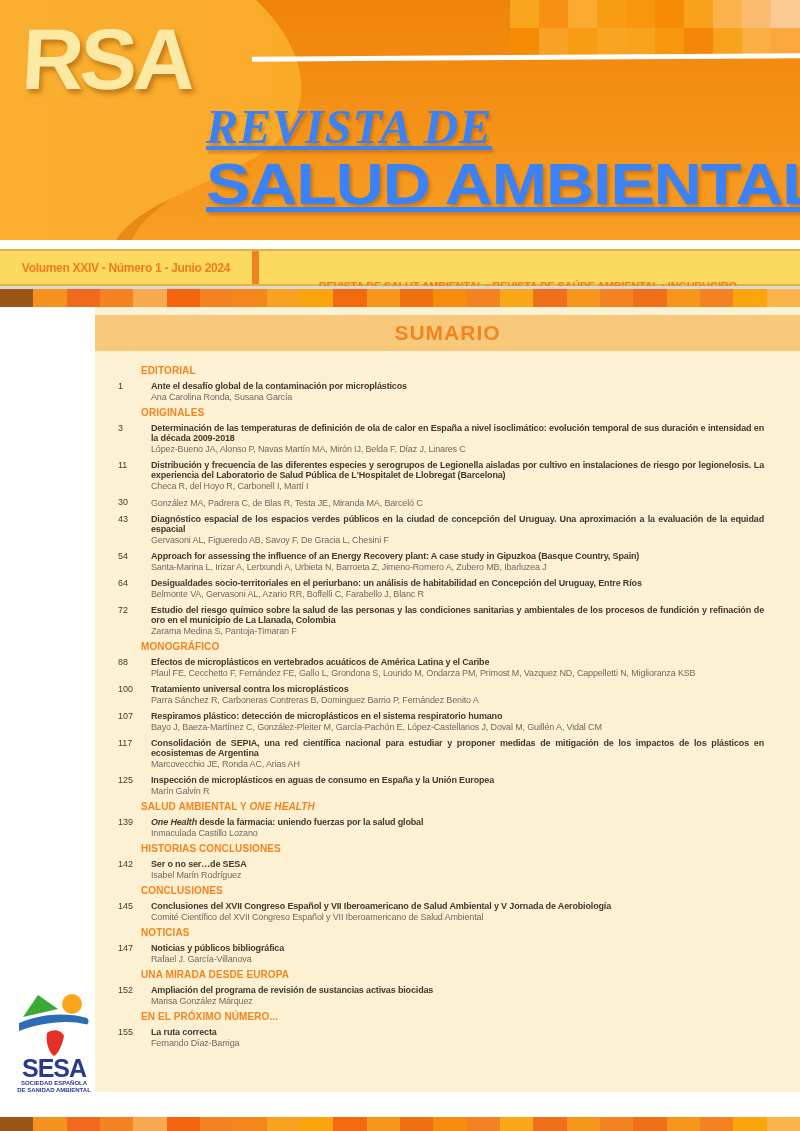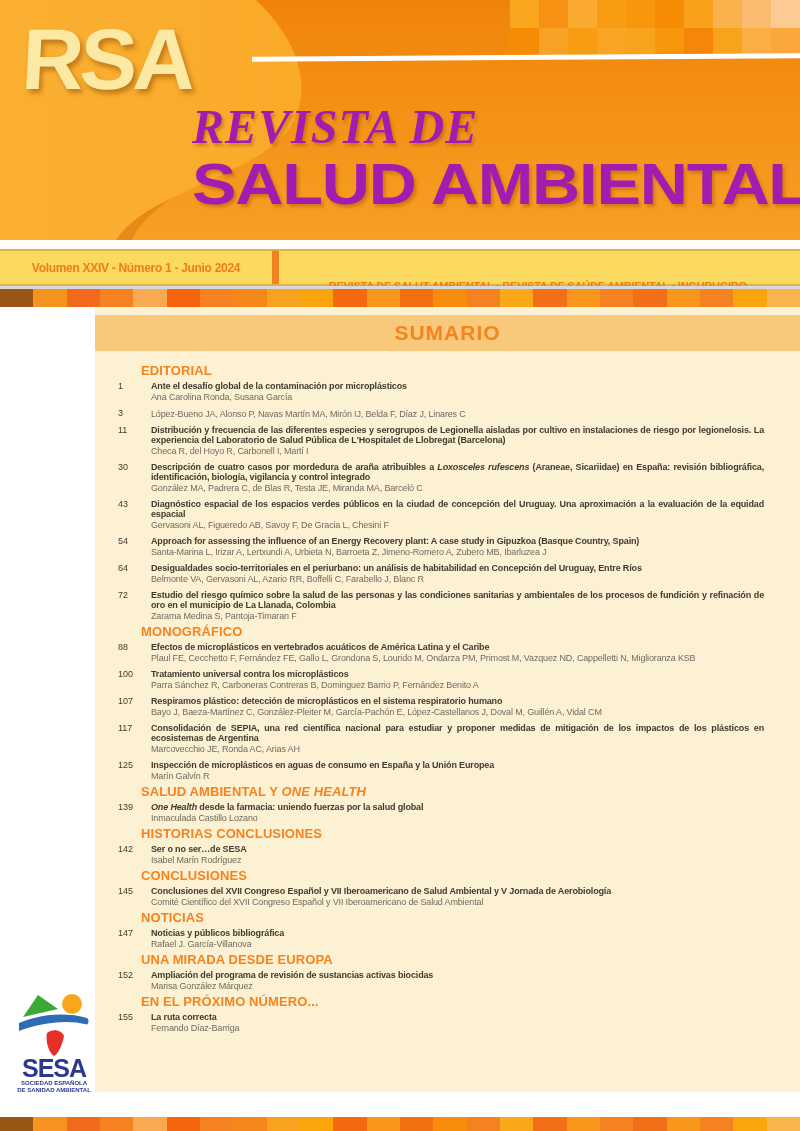--- a/index.html
+++ b/index.html
@@ -12,53 +12,53 @@
   .mosaic-top{position:absolute;right:0;top:0;width:290px;height:56px;
     background-image:
       linear-gradient(90deg,#F9A51E 0 29px,#F79114 29px 58px,#FAAA2E 58px 87px,#F89C14 87px 116px,#F8960C 116px 145px,#F58C04 145px 174px,#FAA11C 174px 203px,#FBB24C 203px 232px,#FBBC72 232px 261px,#FCCB93 261px 290px),
       linear-gradient(90deg,#F58C04 0 29px,#F9A124 29px 58px,#F89C14 58px 87px,#FAA424 87px 116px,#F9A21C 116px 145px,#F8960C 145px 174px,#F4870A 174px 203px,#F9A21C 203px 232px,#FBAE44 232px 261px,#FAA83C 261px 290px);
     background-size:290px 28px,290px 28px;background-position:0 0,0 28px;background-repeat:no-repeat;}
   .white-stripe{position:absolute;left:252px;right:-4px;top:55px;height:5px;background:#fff;
     transform:rotate(-0.35deg);}
   .rsa{position:absolute;left:22px;top:14px;font-size:86px;line-height:90px;font-weight:bold;
     color:#FBE9A4;letter-spacing:-4px;transform:skewX(-3deg);
     text-shadow:3px 4px 5px rgba(140,70,0,.5);}
-  .title-block{position:absolute;left:192px;top:102px;color:#a21caf;}
+  .title-block{position:absolute;left:206px;top:102px;color:#3b82f6;text-decoration:underline;}
   .t1{font-family:"Liberation Serif",serif;font-style:italic;font-weight:bold;font-size:48px;
     line-height:50px;letter-spacing:1px;text-shadow:2px 3px 3px rgba(150,75,0,.4);}
   .t2{font-weight:bold;font-size:57px;line-height:56px;letter-spacing:-1px;margin-top:4px;
     transform:scaleX(1.17);transform-origin:left center;white-space:nowrap;
     text-shadow:2px 3px 3px rgba(150,75,0,.4);}
 
   
   .info-bar{position:absolute;left:0;top:249px;width:800px;height:37px;box-sizing:border-box;
     background:#FCD95F;border-top:2px solid #E2B246;border-bottom:2px solid #E2B246;
     display:flex;align-items:center;}
-  .info-bar .vol{width:272px;text-align:center;font-weight:bold;font-size:12px;
+  .info-bar .vol{width:252px;text-align:center;font-weight:bold;font-size:12px;
     letter-spacing:-0.3px;color:#EF7D1A;}
   .info-bar .divider{width:7px;align-self:stretch;background:#F0831F;}
   .info-bar .alts{flex:1;text-align:center;font-weight:bold;font-size:11px;
     letter-spacing:-0.25px;color:#EF7D1A;margin-top:48px;}
 
   .gray-rule{position:absolute;left:0;top:286px;width:800px;height:3px;background:#D9D9D9;}
 
   
   .mosaic-strip{position:absolute;left:0;width:800px;
     background:linear-gradient(90deg,#9A5614 0 33px,#F6921E 33px 67px,#F2691D 67px 100px,#F58220 100px 133px,#F9A94F 133px 167px,#F4650D 167px 200px,#F58220 200px 233px,#F6871B 233px 267px,#F9A21F 267px 300px,#FBA40C 300px 333px,#F4690D 333px 367px,#F8961C 367px 400px,#F26F10 400px 433px,#F88D0D 433px 467px,#F58220 467px 500px,#FBA818 500px 533px,#F26F1A 533px 567px,#F8961C 567px 600px,#F58220 600px 633px,#F26F1A 633px 667px,#F8961C 667px 700px,#F58220 700px 733px,#FBA40C 733px 767px,#F9B44D 767px 800px);}
   .strip-top{top:289px;height:18px;}
   .strip-bottom{top:1117px;height:14px;}
 
   
   .content{position:absolute;left:95px;top:307px;width:705px;height:785px;background:#FDF1D3;
     overflow:hidden;}
   .sumario-band{margin-top:8px;height:36px;background:#F9C97B;display:flex;align-items:center;
     justify-content:center;}
   .sumario-band span{font-size:21px;font-weight:bold;color:#F5831E;letter-spacing:1px;}
   .toc{padding:13px 36px 0 23px;}
-  .seclabel{font-size:13px;font-weight:bold;color:#F5831E;letter-spacing:0.1px;
+  .seclabel{font-size:10px;font-weight:bold;color:#F5831E;letter-spacing:0.1px;
     margin:9px 0 5px 0;line-height:10px;padding-left:23px;}
   .seclabel:first-child{margin-top:2px;}
   .entry{display:grid;grid-template-columns:33px 1fr;margin-bottom:6px;}
   .pageno{font-size:9px;line-height:10px;color:#3F3B30;}
   .ititle{font-size:9px;line-height:10px;font-weight:bold;color:#3F3B30;text-align:justify;
     letter-spacing:-0.15px;}
   .iauthors{grid-column:2;font-size:9px;line-height:10px;color:#6F6B60;letter-spacing:-0.15px;
     margin-top:1px;}
   .ititle em,.seclabel em{font-style:italic;}
 
@@ -114,35 +114,36 @@
     <div>
   <div class="entry">
     <div class="pageno">1</div>
     <div class="ititle">Ante el desafío global de la contaminación por microplásticos</div>
     <div class="iauthors">Ana Carolina Ronda, Susana García</div>
   </div>
 </div>
   </div>
 
   <div class="section">
+    <div class="seclabel">ORIGINALES</div>
     <div>
   <div class="entry">
     <div class="pageno">3</div>
+    <div class="ititle">Determinación de las temperaturas de definición de ola de calor en España a nivel isoclimático: evolución temporal de sus duración e intensidad en la década 2009-2018</div>
     <div class="iauthors">López-Bueno JA, Alonso P, Navas Martín MA, Mirón IJ, Belda F, Díaz J, Linares C</div>
   </div>
 
   <div class="entry">
     <div class="pageno">11</div>
     <div class="ititle">Distribución y frecuencia de las diferentes especies y serogrupos de Legionella aisladas por cultivo en instalaciones de riesgo por legionelosis. La experiencia del Laboratorio de Salud Pública de L'Hospitalet de Llobregat (Barcelona)</div>
     <div class="iauthors">Checa R, del Hoyo R, Carbonell I, Martí I</div>
   </div>
 
   <div class="entry">
     <div class="pageno">30</div>
-    <div class="ititle">Descripción de cuatro casos por mordedura de araña atribuibles a <em>Loxosceles rufescens</em> (Araneae, Sicariidae) en España: revisión bibliográfica, identificación, biología, vigilancia y control integrado</div>
     <div class="iauthors">González MA, Padrera C, de Blas R, Testa JE, Miranda MA, Barceló C</div>
   </div>
 
   <div class="entry">
     <div class="pageno">43</div>
     <div class="ititle">Diagnóstico espacial de los espacios verdes públicos en la ciudad de concepción del Uruguay. Una aproximación a la evaluación de la equidad espacial</div>
     <div class="iauthors">Gervasoni AL, Figueredo AB, Savoy F, De Gracia L, Chesini F</div>
   </div>
 
   <div class="entry">

